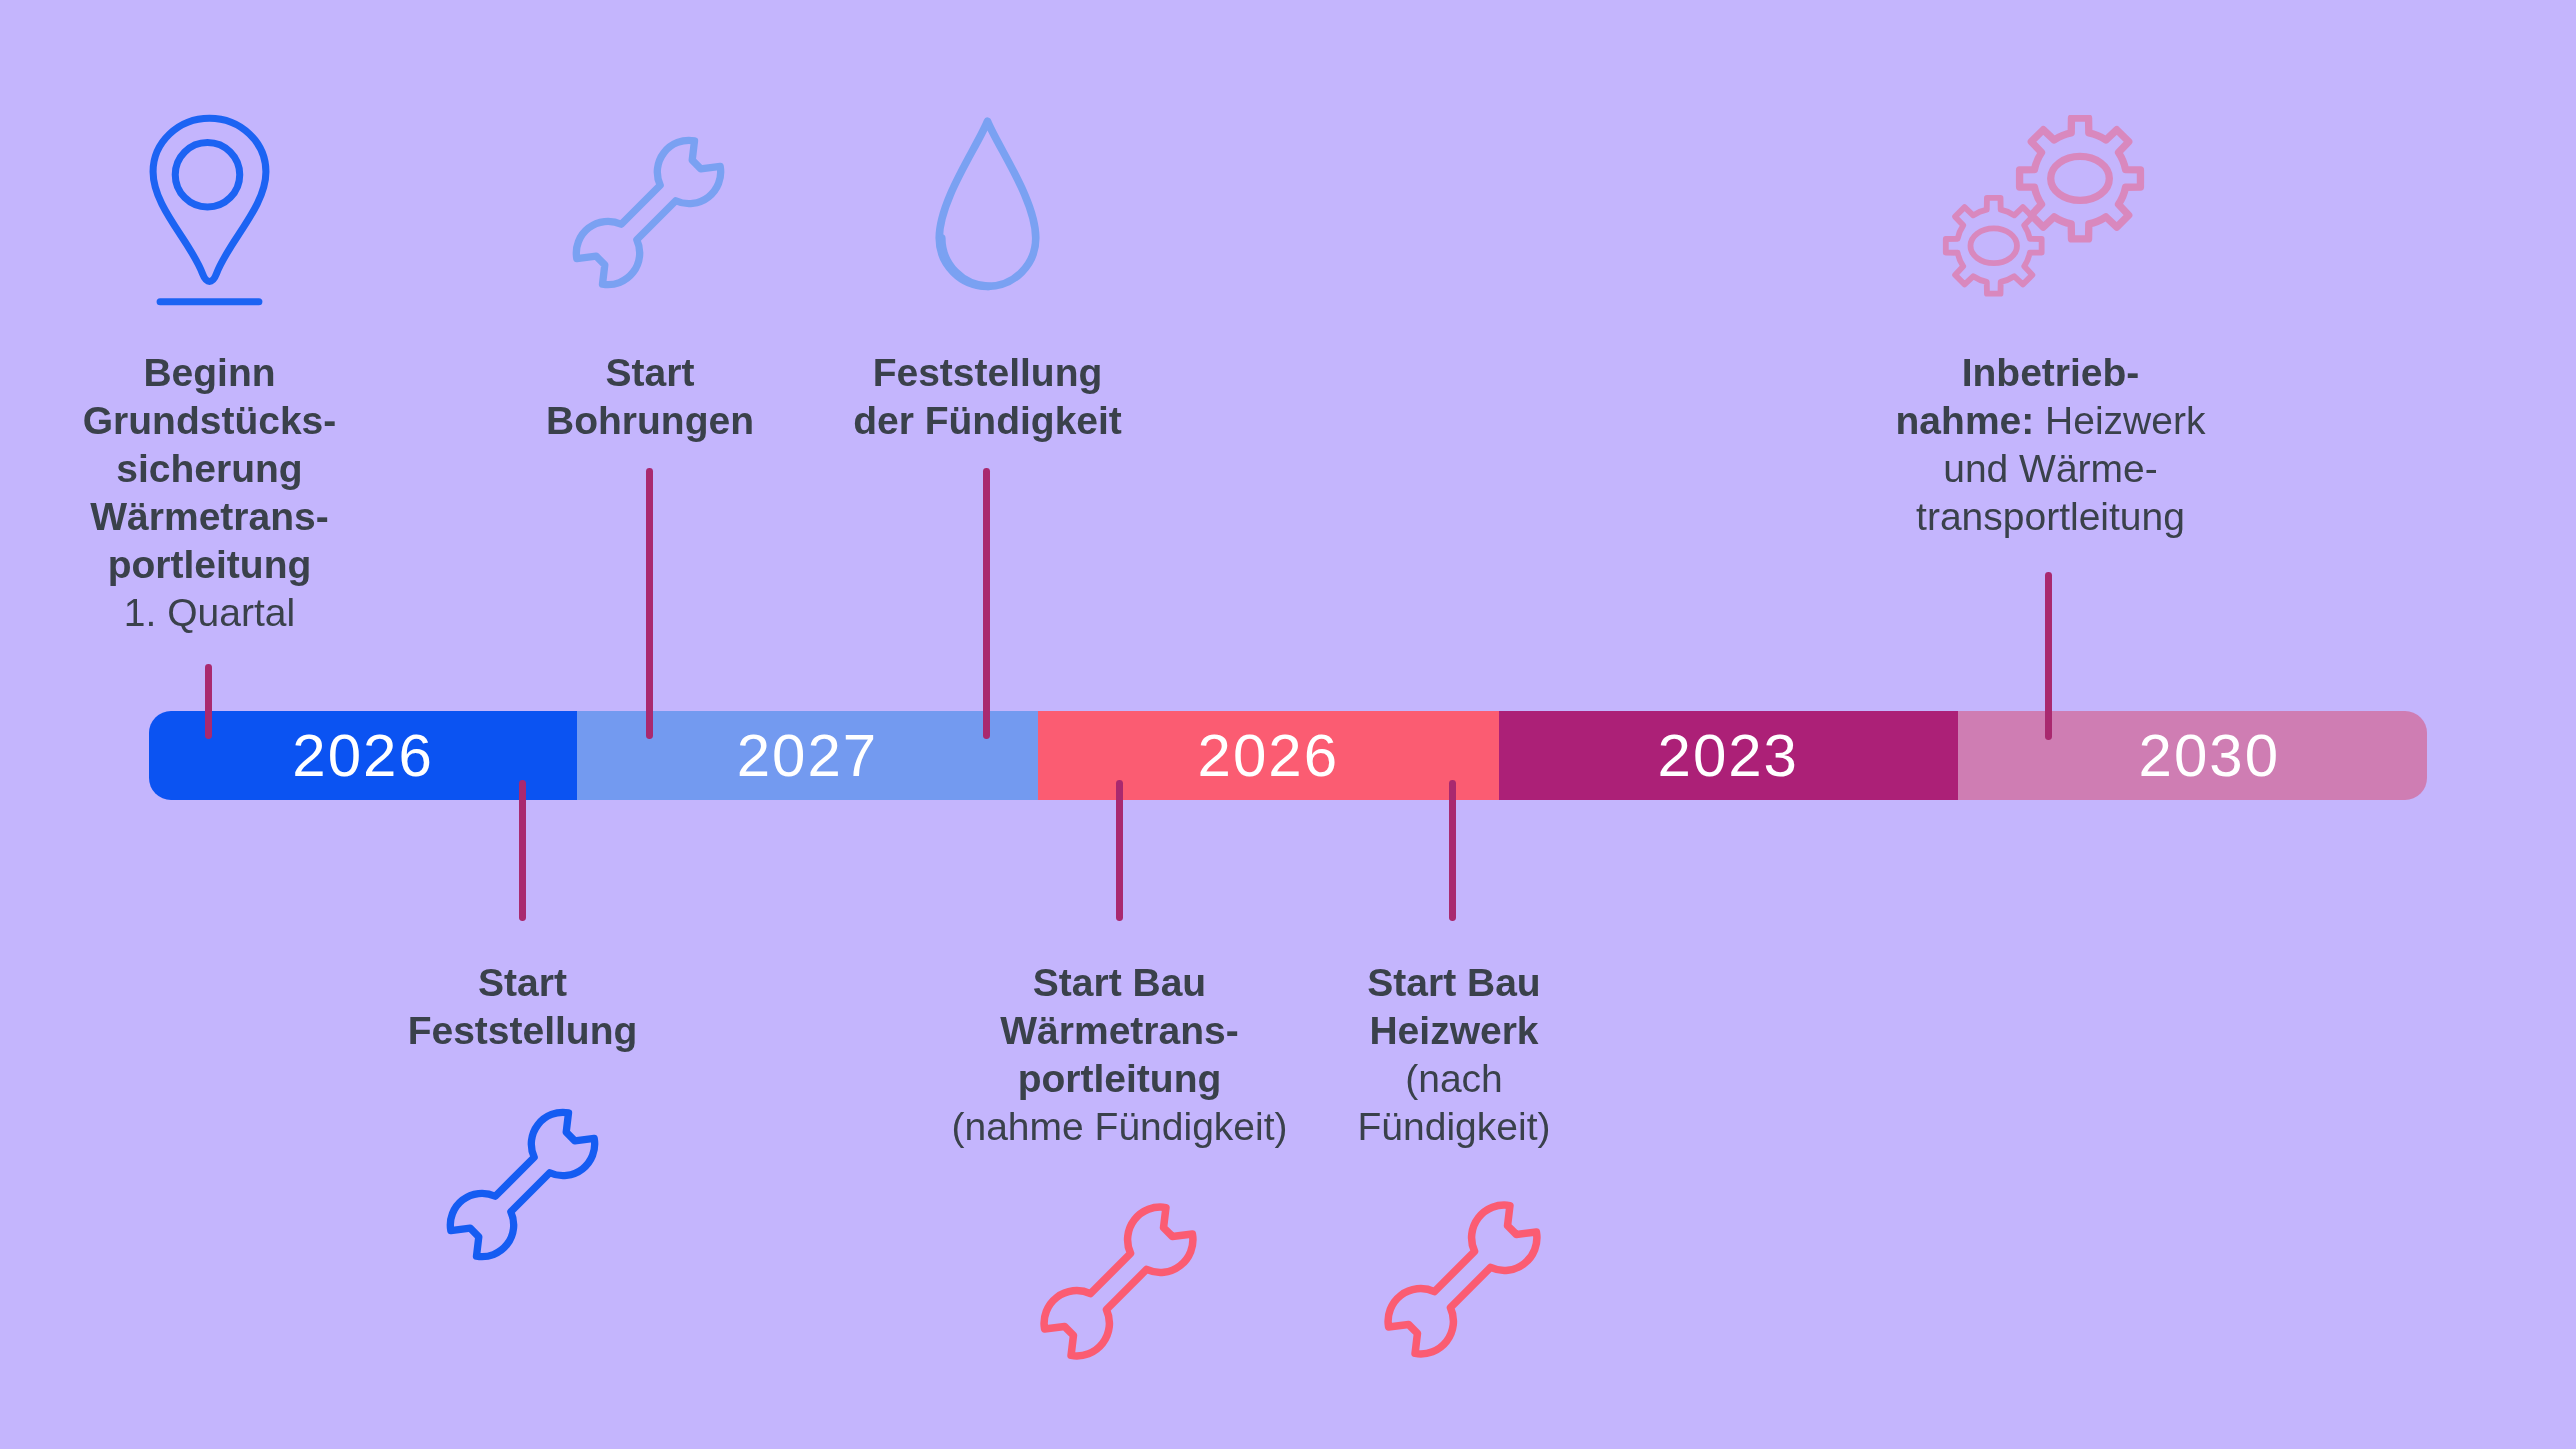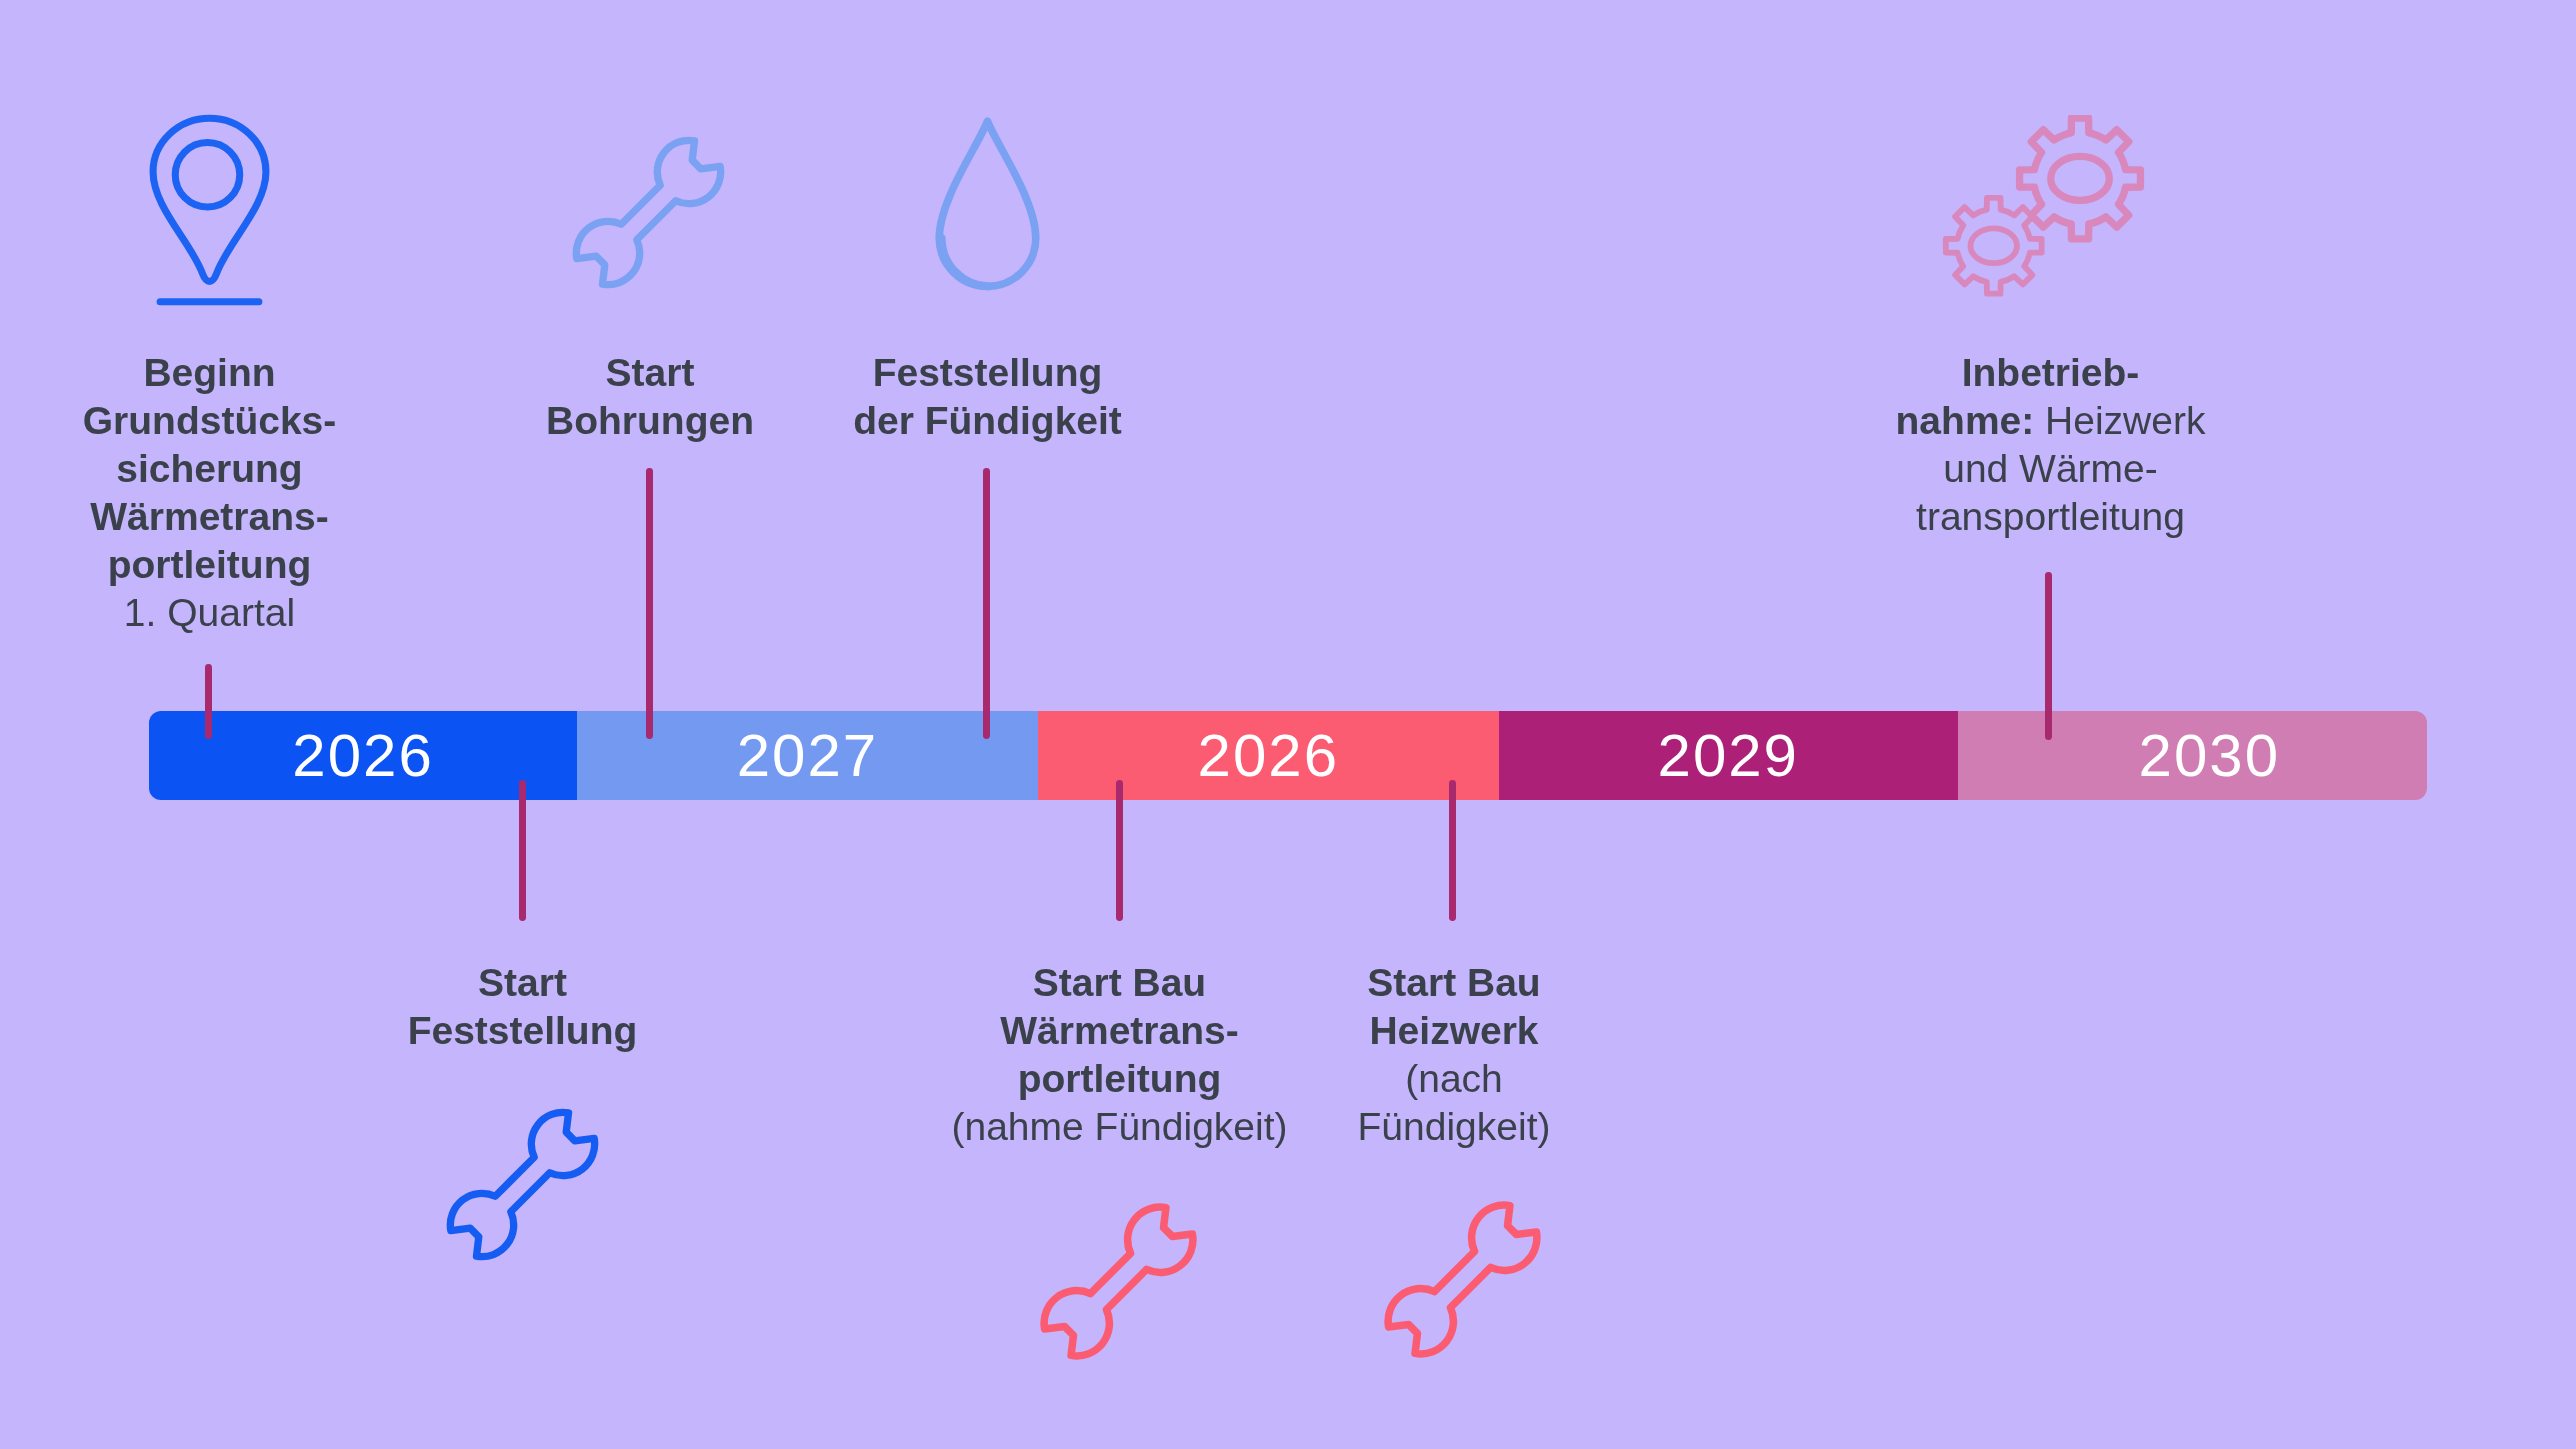--- a/index.html
+++ b/index.html
@@ -5,21 +5,21 @@
   html,body{margin:0;padding:0;background:#ffffff;}
   body{width:2576px;height:1449px;overflow:hidden;font-family:"Liberation Sans",sans-serif;}
   .canvas{position:relative;width:2576px;height:1449px;background:#c4b5fd;}
   .icon{position:absolute;display:flex;align-items:center;justify-content:center;}
   .icon svg{width:100%;height:100%;display:block;}
   .label{position:absolute;text-align:center;}
   .ln{font-size:39px;line-height:48px;white-space:nowrap;font-weight:400;}
   .b{font-weight:700;}
   .connector{position:absolute;width:6.7px;border-radius:3.4px;z-index:3;}
   .bar{position:absolute;left:149px;top:711px;width:2278px;height:89px;
-       display:flex;border-radius:12px;overflow:hidden;z-index:1;}
+       display:flex;border-radius:22px;overflow:hidden;z-index:1;}
   .seg{display:flex;align-items:center;justify-content:center;height:100%;}
   .yr{color:#ffffff;font-size:60px;font-weight:400;letter-spacing:2px;}
   .stroke-ic{fill:none;stroke:currentColor;}
   svg.wrench use{stroke:currentColor;fill:none;stroke-width:6;stroke-linejoin:round;stroke-linecap:round;}
 </style>
 </head>
 <body>
 
 <svg width="0" height="0" style="position:absolute" aria-hidden="true">
   <defs>
@@ -108,21 +108,21 @@
     <div class="seg" style="flex: 648 1 0%; background-color: rgb(11, 83, 242);">
       <span class="yr" style="color: rgb(255, 255, 255);">2026</span>
     </div>
     <div class="seg" style="flex: 697 1 0%; background-color: rgb(115, 154, 240);">
       <span class="yr" style="color: rgb(255, 255, 255);">2027</span>
     </div>
     <div class="seg" style="flex: 698 1 0%; background-color: rgb(251, 92, 114);">
       <span class="yr" style="color: rgb(255, 255, 255);">2026</span>
     </div>
     <div class="seg" style="flex: 694 1 0%; background-color: rgb(172, 32, 119);">
-      <span class="yr" style="color: rgb(255, 255, 255);">2029</span>
+      <span class="yr" style="color: rgb(255, 255, 255);">2023</span>
     </div>
     <div class="seg" style="flex: 659 1 0%; background-color: rgb(207, 125, 179); padding-left: 34px;">
       <span class="yr" style="color: rgb(255, 255, 255);">2030</span>
     </div>
   </div>
 
   <div class="connector" style="left: 519px; top: 780px; height: 141px; background-color: rgb(169, 41, 111);"></div>
   <div class="connector" style="left: 1116px; top: 780px; height: 141px; background-color: rgb(169, 41, 111);"></div>
   <div class="connector" style="left: 1449px; top: 780px; height: 141px; background-color: rgb(169, 41, 111);"></div>
 

